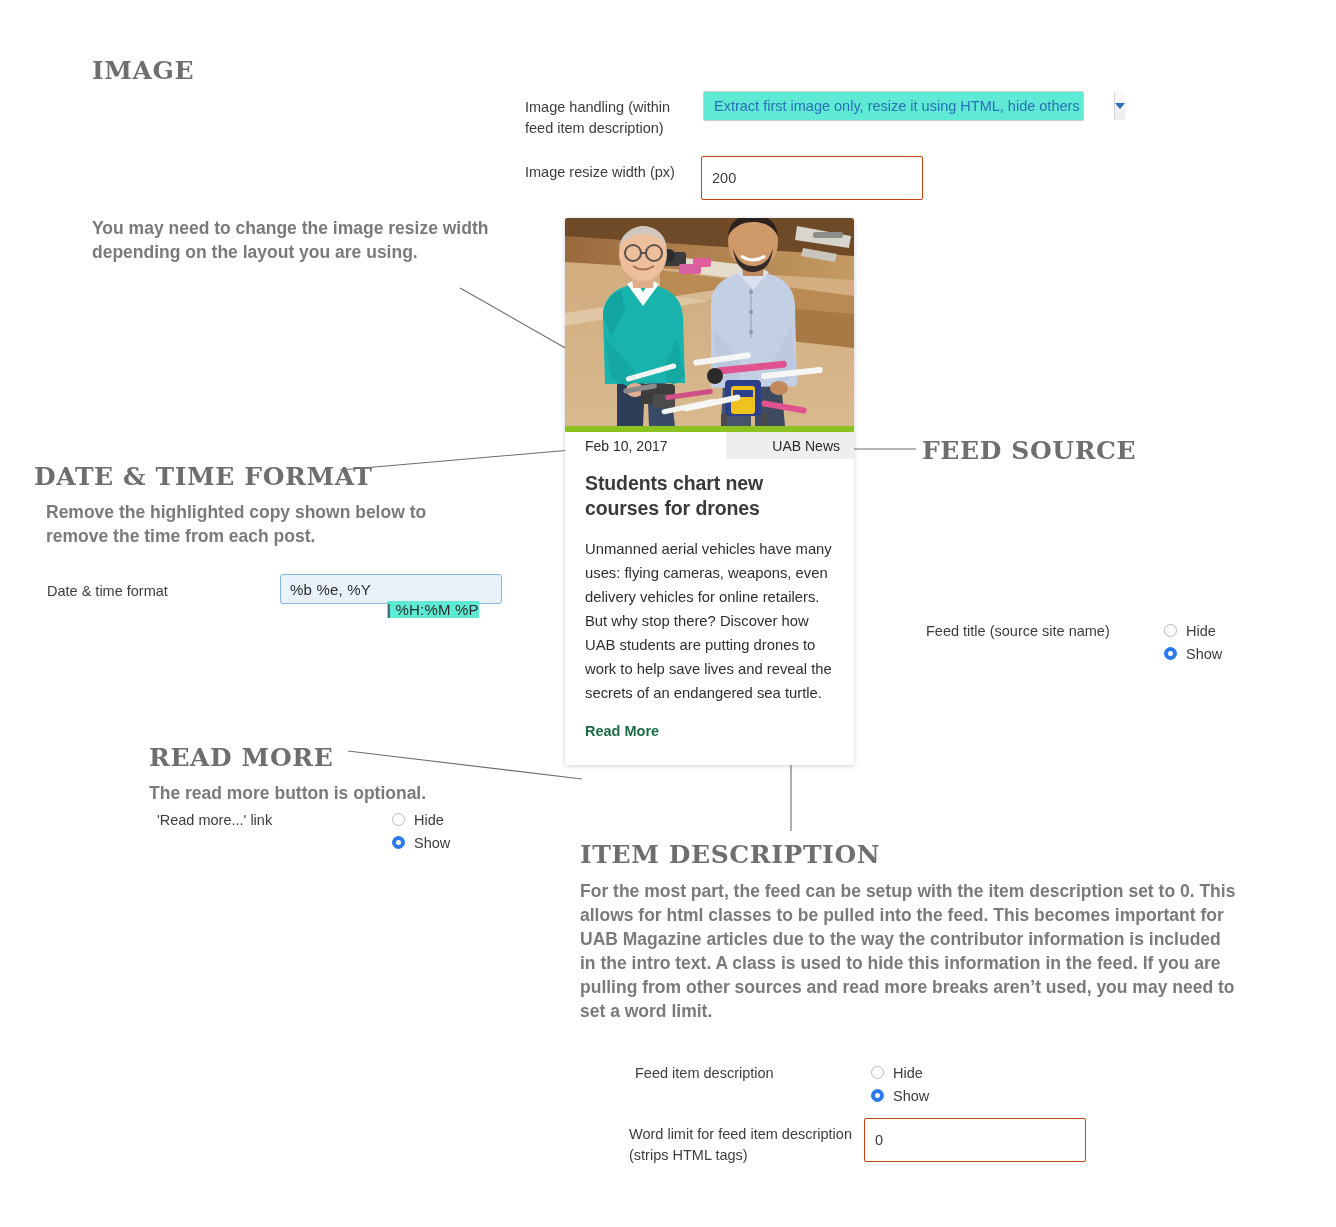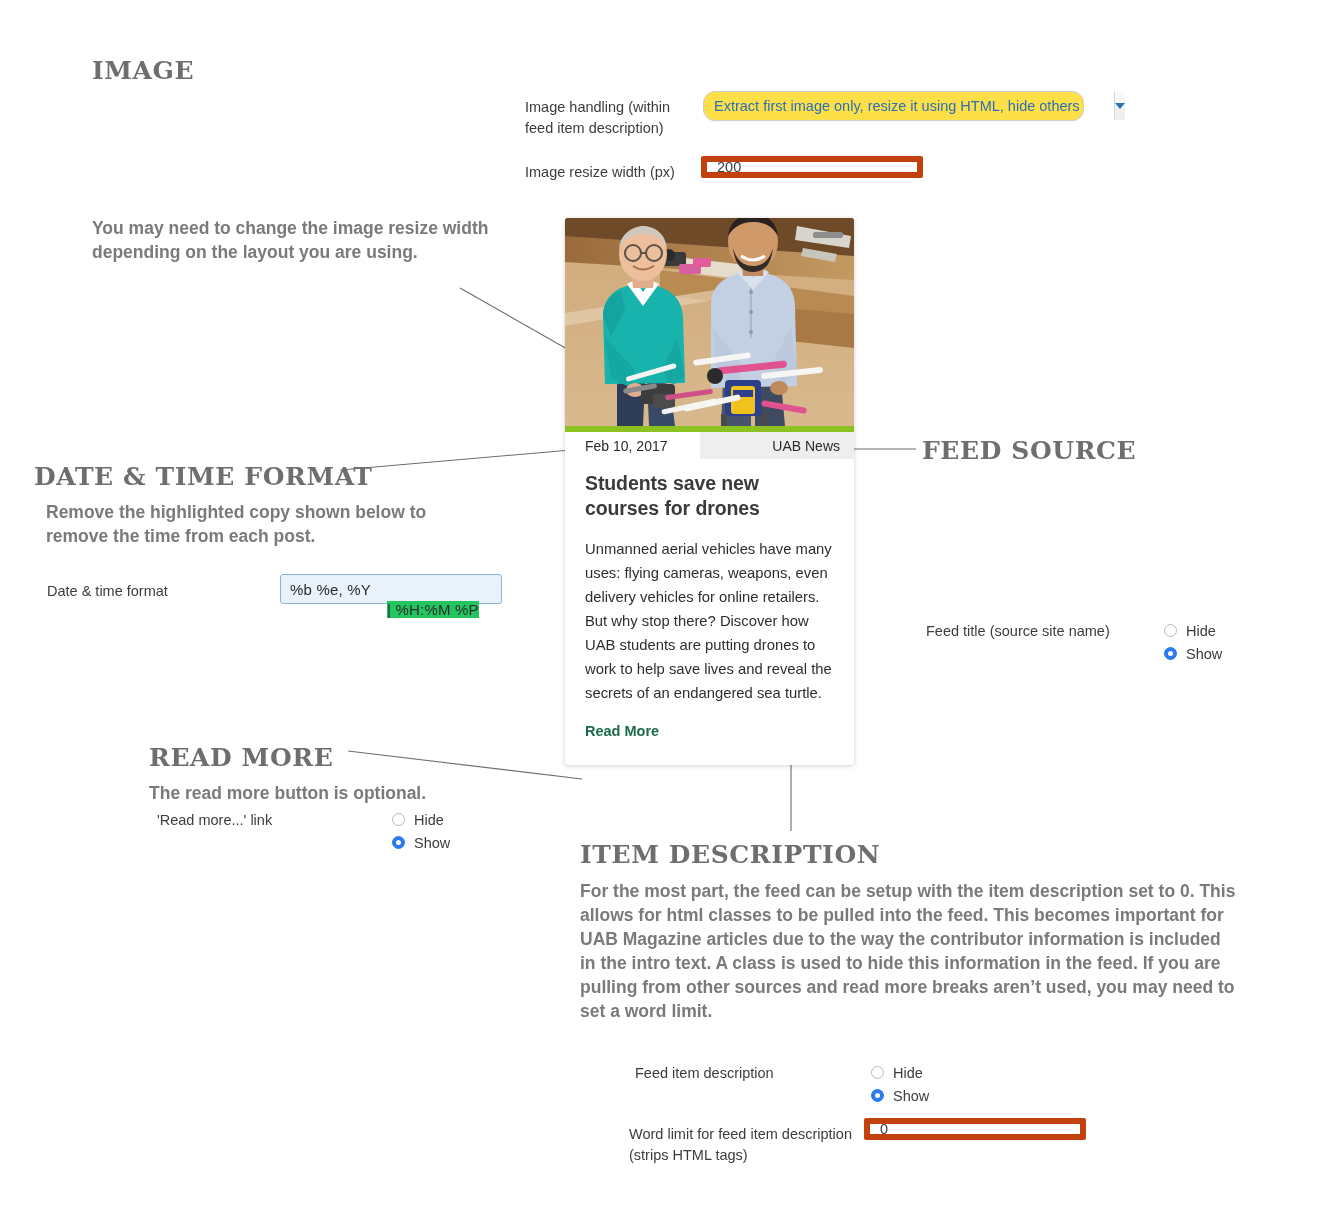--- a/index.html
+++ b/index.html
@@ -36,40 +36,40 @@
   
   .field-label {
     position: absolute;
     font-family: "Liberation Sans", sans-serif;
     font-size: 14.5px;
     line-height: 21px;
     color: #3c3c3c;
   }
   .text-input {
     position: absolute;
-    border: 6px solid #c2410c;
+    border: 1px solid #c2410c;
     background: #ffffff;
     border-radius: 2px;
     font-family: "Liberation Sans", sans-serif;
     font-size: 14.5px;
     color: #3c3c3c;
     padding: 0 10px;
     display: flex;
     align-items: center;
-    height: 22px;
+    height: 44px;
   }
 
   
   .select-wrap {
     position: absolute;
     display: flex;
     height: 30px;
     border: 1px solid #cdcdcd;
-    border-radius: 12px;
-    background: #fde047;
+    border-radius: 2px;
+    background: #5eead4;
     box-shadow: 0 1px 1px rgba(0,0,0,.03);
     gap: 24px;
   }
   .select-value {
     flex: 1;
     display: flex;
     align-items: center;
     padding: 0 10px;
     font-size: 14.5px;
     color: #2b70b8;
@@ -97,21 +97,21 @@
     border: 1px solid #89b4dd;
     background: #e9f1fb;
     border-radius: 3px;
     display: flex;
     align-items: center;
     padding: 0 9px;
     font-size: 15px;
     color: #2c2c2c;
     letter-spacing: .2px;
   }
-  .dt-input .sel { background: #22c55e; margin-top: 40px; }
+  .dt-input .sel { background: #5eead4; margin-top: 40px; }
 
   
   .radio-group { position: absolute; }
   .radio-row {
     display: flex;
     align-items: center;
     height: 23px;
   }
   .radio {
     width: 13px; height: 13px;
@@ -169,21 +169,21 @@
     font-size: 14px;
     color: #2b2b2b;
     z-index: 2;
   }
   .card-source {
     position: absolute;
     right: 0; top: 0; bottom: 0;
     background: #eeeeee;
     display: flex;
     align-items: center;
-    padding: 0 14px 0 72px;
+    padding: 0 14px 0 46px;
     font-size: 14px;
     color: #2b2b2b;
   }
   .card-title {
     font-size: 19.5px;
     font-weight: 700;
     line-height: 25px;
     color: #3a3a3a;
     padding: 12px 22px 0 20px;
     letter-spacing: -.1px;
@@ -355,21 +355,21 @@
           <rect x="156" y="196" width="6" height="12" fill="#4a4a4a"></rect>
           <rect x="196" y="196" width="6" height="12" fill="#4a4a4a"></rect>
         </g>
       </svg>
     </div>
     <div class="card-greenbar"></div>
     <div class="card-meta">
       <span class="card-date">Feb 10, 2017</span>
       <span class="card-source">UAB News</span>
     </div>
-    <div class="card-title">Students save new courses for drones</div>
+    <div class="card-title">Students chart new courses for drones</div>
     <div class="card-desc">Unmanned aerial vehicles have many uses: flying cameras, weapons, even delivery vehicles for online retailers. But why stop there? Discover how UAB students are putting drones to work to help save lives and reveal the secrets of an endangered sea turtle.</div>
     <div class="card-readmore">Read More</div>
   </div>
 
   <div class="ann-head" style="left:34px; top:462px;">DATE &amp; TIME FORMAT</div>
   <div class="ann-body" style="left:46px; top:500px; width:440px;">Remove the highlighted copy shown below to remove the time from each post.</div>
 
   <div class="field-label" style="left:47px; top:581px;">Date &amp; time format</div>
   <div class="dt-input" style="left:280px; top:574px; width:222px;gap:16px;">
     <span>%b %e, %Y </span>

